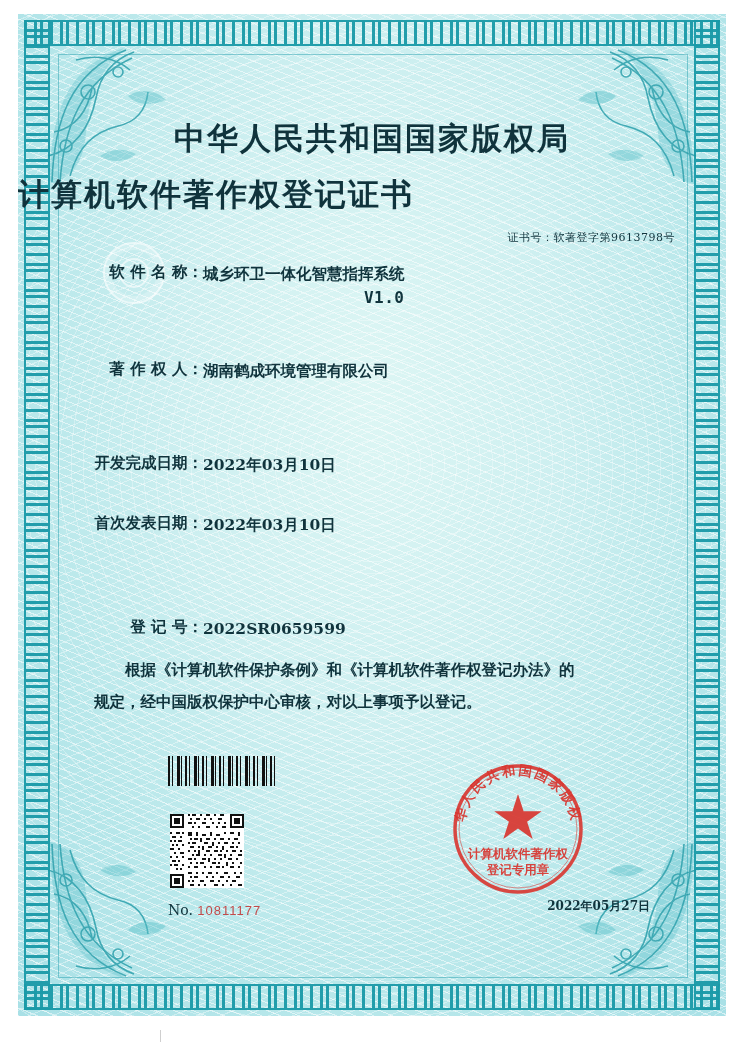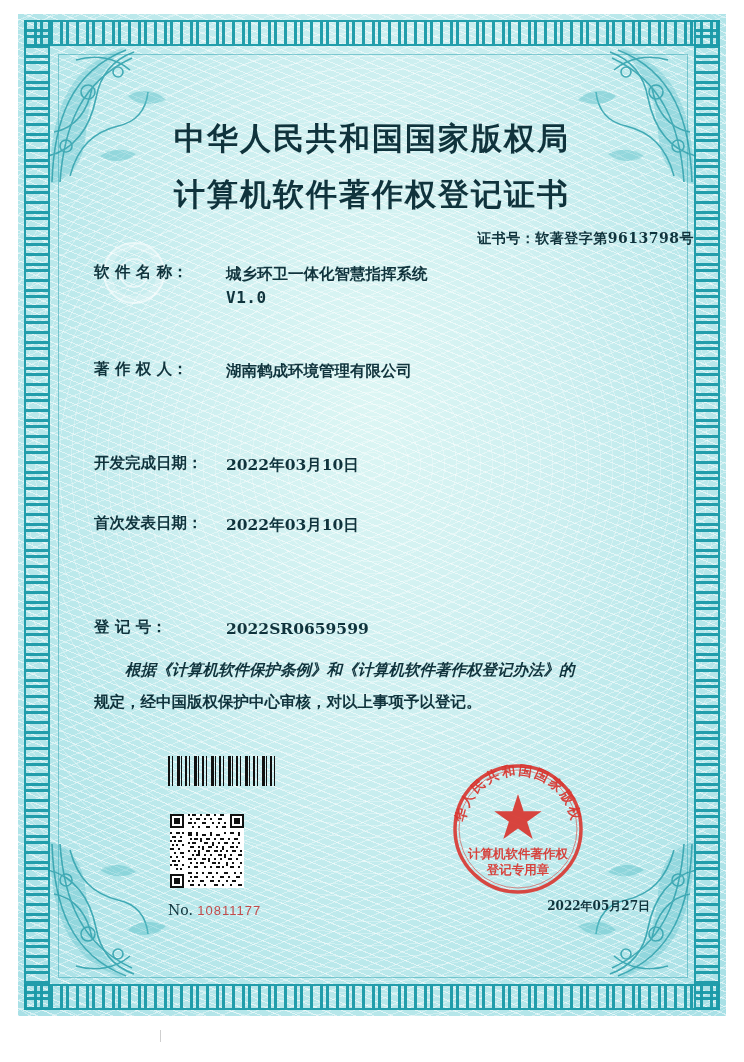--- a/index.html
+++ b/index.html
@@ -134,34 +134,33 @@
     font-size: 31px;
     font-weight: bold;
     letter-spacing: 2px;
     color: #10333c;
     font-family: "DejaVu Serif", "Liberation Serif", serif;
   }
   .title-sub {
     position: absolute;
     top: 160px;
     width: 708px;
-    text-align: center;
     font-size: 31px;
     font-weight: bold;
     letter-spacing: 2px;
     color: #10333c;
     font-family: "DejaVu Serif", "Liberation Serif", serif;
   }
 
   .cert-no {
     position: absolute;
     top: 216px;
-    right: 32px;
-    font-size: 14px;
-    font-weight: bold;
+    right: 51px;
+    font-size: 11px;
+    font-weight: normal;
     color: #10333c;
     letter-spacing: 0.5px;
     font-family: "DejaVu Serif", "Liberation Serif", serif;
   }
 
   
   .ghost-seal {
     position: absolute;
     left: 85px;
     top: 228px;
@@ -184,25 +183,26 @@
   .fields {
     position: absolute;
     left: 0;
     top: 248px;
     width: 708px;
   }
   .field {
     position: relative;
     display: flex;
     align-items: flex-start;
-    padding-left: 76px;
+    padding-left: 53px;
     margin-bottom: 14px;
     font-size: 15.5px;
     color: #10333c;
     font-family: "DejaVu Serif", "Liberation Serif", serif;
+    text-align: right;
   }
   .field .lab {
     width: 132px;
     flex: 0 0 132px;
     font-weight: bold;
     letter-spacing: 0px;
   }
   .field .val {
     font-weight: bold;
     line-height: 1.55;
@@ -222,21 +222,21 @@
     left: 76px;
     top: 640px;
     width: 566px;
     font-size: 15.5px;
     font-weight: bold;
     line-height: 2.05;
     color: #10333c;
     font-family: "DejaVu Serif", "Liberation Serif", serif;
   }
   .body-text p { margin: 0; }
-  .body-text p.indent { text-indent: 31px; font-style: italic; }
+  .body-text p.indent { text-indent: 31px; }
 
   
   .barcode {
     position: absolute;
     left: 150px;
     top: 742px;
     width: 108px;
     height: 30px;
     background-image: repeating-linear-gradient(90deg,
       #111 0px, #111 2px, transparent 2px, transparent 4px,

